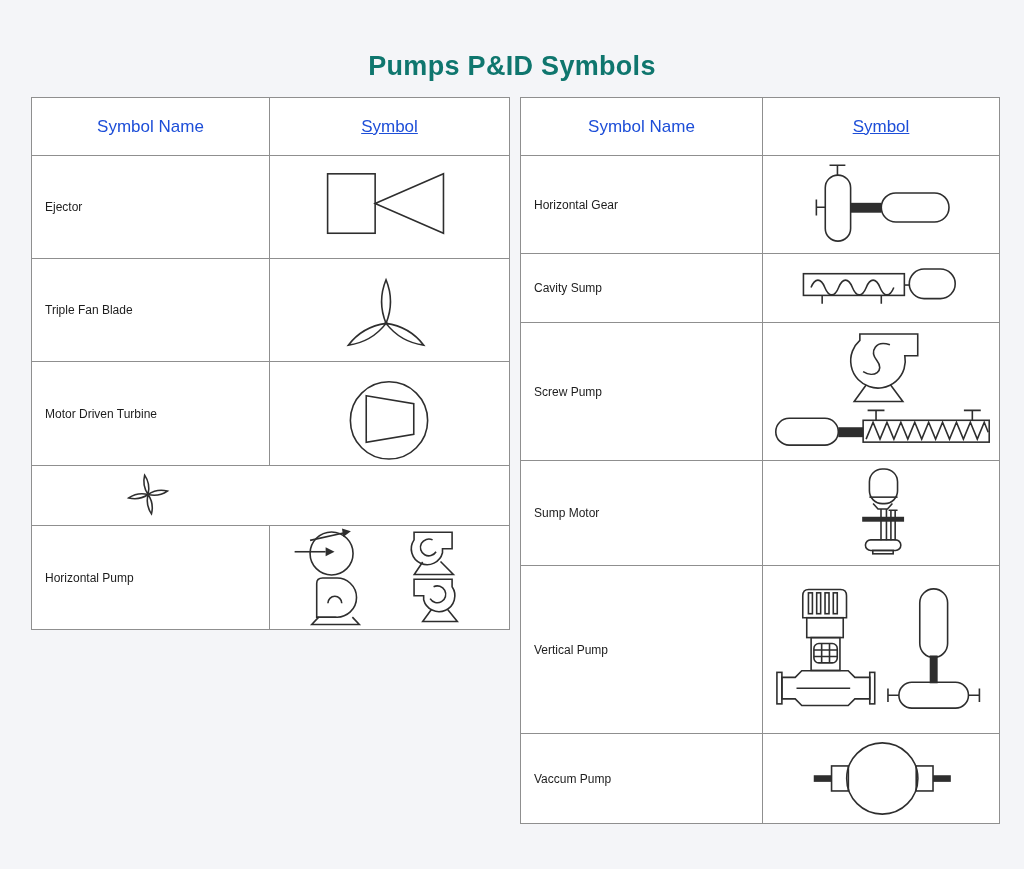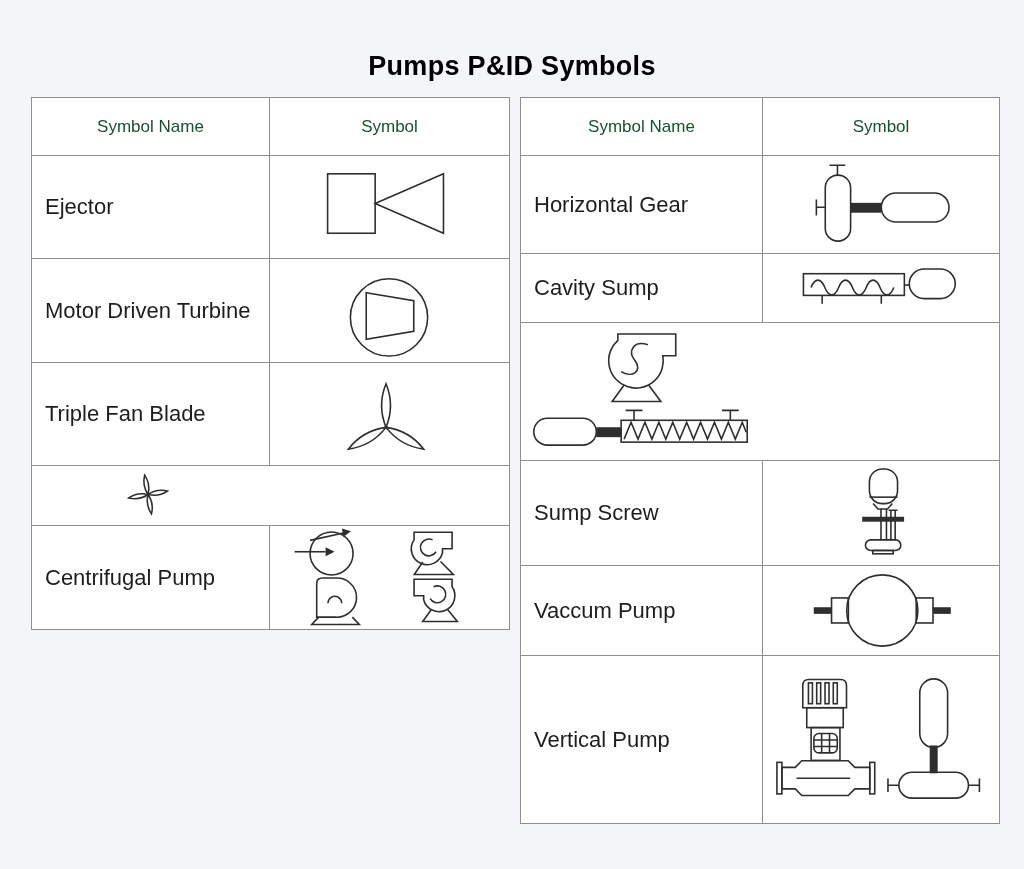--- a/index.html
+++ b/index.html
@@ -12,45 +12,45 @@
   html,body{margin:0;padding:0;}
   .page{
     position:relative;width:1024px;height:869px;
     background:var(--background);
     font-family:"Liberation Sans",sans-serif;
     overflow:hidden;
   }
   .title{
     position:absolute;top:51px;left:0;right:0;
     text-align:center;font-size:27px;font-weight:800;
-    color:#000000;letter-spacing:.3px;margin:0;
+    color:#0f766e;letter-spacing:.3px;margin:0;
   }
   .ptable{
     position:absolute;top:97px;background:var(--table_bg);
     border:1px solid var(--border);
   }
   .ptable.left{left:31px;width:477px;}
   .ptable.right{left:520px;width:478px;}
   .trow{display:flex;border-bottom:1px solid var(--border);}
   .trow:last-child{border-bottom:none;}
   .cell{box-sizing:border-box;}
   .cell.name{
     display:flex;align-items:center;padding-left:13px;
-    font-size:22px;color:var(--text);
+    font-size:12px;color:var(--text);
     border-right:1px solid var(--border);
   }
   .left .cell.name{width:238px;}
   .left .cell.sym{width:239px;}
   .right .cell.name{width:242px;}
   .right .cell.sym{width:236px;}
   .cell.head-cell{
     justify-content:center;padding-left:0;text-align:center;
-    font-size:17px;color:#14532d;
-  }
-  .cell.sym{display:flex;align-items:center;justify-content:center;}
+    font-size:17px;color:#1d4ed8;
+  }
+  .cell.sym{display:flex;align-items:center;justify-content:center;text-decoration:underline;}
   .cell.sym svg{display:block;width:100%;height:100%;}
   .sym svg *{stroke:var(--ink);stroke-width:1.6;fill:none;stroke-linejoin:miter;stroke-linecap:butt;}
   .sym svg .blk{fill:var(--ink);stroke:none;}
 </style>
 </head>
 <body>
 
 <div class="page">
   <h1 class="title">Pumps P&amp;ID Symbols</h1>
 
@@ -64,58 +64,58 @@
       <div class="cell name">Ejector</div>
       <div class="cell sym">
         <svg viewBox="0 0 239 103" preserveAspectRatio="xMidYMid meet">
           <rect x="57" y="18" width="48" height="60"></rect>
           <path d="M105,48 L174,18 L174,78 Z"></path>
         </svg>
       </div>
     </div>
 
 
-    <div class="trow" style="height:103px">
-      <div class="cell name">Motor Driven Turbine</div>
-      <div class="cell sym">
-        <svg viewBox="0 0 239 104" preserveAspectRatio="xMidYMid meet">
-          <circle cx="119" cy="59" r="39"></circle>
-          <polygon points="96,34 144,42 144,73 96,81"></polygon>
-        </svg>
-      </div>
-    </div>
-
     <div class="trow" style="height:102px">
       <div class="cell name">Triple Fan Blade</div>
       <div class="cell sym">
         <svg viewBox="0 0 239 103" preserveAspectRatio="xMidYMid meet">
           <g transform="translate(116,65)">
             <path d="M0,0 Q-9,-22 0,-44 Q9,-22 0,0 Z"></path>
             <path transform="rotate(120)" d="M0,0 Q-9,-22 0,-44 Q9,-22 0,0 Z"></path>
             <path transform="rotate(240)" d="M0,0 Q-9,-22 0,-44 Q9,-22 0,0 Z"></path>
           </g>
+        </svg>
+      </div>
+    </div>
+
+    <div class="trow" style="height:103px">
+      <div class="cell name">Motor Driven Turbine</div>
+      <div class="cell sym">
+        <svg viewBox="0 0 239 104" preserveAspectRatio="xMidYMid meet">
+          <circle cx="119" cy="59" r="39"></circle>
+          <polygon points="96,34 144,42 144,73 96,81"></polygon>
         </svg>
       </div>
     </div>
 
     <div class="trow" style="height:59px">
       <div class="cell sym">
         <svg viewBox="0 0 239 60" preserveAspectRatio="xMidYMid meet">
           <g transform="translate(116,29) rotate(-10)">
             <path d="M0,0 Q-4.5,-10 0,-20 Q4.5,-10 0,0 Z"></path>
             <path transform="rotate(90)" d="M0,0 Q-4.5,-10 0,-20 Q4.5,-10 0,0 Z"></path>
             <path transform="rotate(180)" d="M0,0 Q-4.5,-10 0,-20 Q4.5,-10 0,0 Z"></path>
             <path transform="rotate(270)" d="M0,0 Q-4.5,-10 0,-20 Q4.5,-10 0,0 Z"></path>
           </g>
         </svg>
       </div>
     </div>
 
     <div class="trow" style="height:103px">
-      <div class="cell name">Centrifugal Pump</div>
+      <div class="cell name">Horizontal Pump</div>
       <div class="cell sym">
         <svg viewBox="0 0 239 104" preserveAspectRatio="xMidYMid meet">
 
           <circle cx="61" cy="27.7" r="21.7"></circle>
           <path d="M23.7,26 H55"></path>
           <polygon class="blk" points="55,21.5 64,26 55,30.5"></polygon>
           <path d="M39.3,14.5 L73,7"></path>
           <polygon class="blk" points="71.5,2.5 80.5,5.3 72.8,11.2"></polygon>
 
           <path d="M46,91 V58 Q46,52.5 52,52.5 H65 A19.8,19.8 0 1 1 65,92 L46,92 Z"></path>
@@ -161,60 +161,48 @@
           <rect x="39.3" y="20" width="102.4" height="22"></rect>
           <path d="M47,34 C51,24 57,24 61,34 C65,44 71,44 75,34 C79,24 85,24 89,34 C93,44 99,44 103,34 C107,24 113,24 117,34 C121,44 127,44 131,34"></path>
           <path d="M58.3,42 V50.5 M118.3,42 V50.5"></path>
           <path d="M141.7,31.5 H146.7"></path>
           <rect x="146.7" y="15.3" width="46.6" height="30" rx="15"></rect>
         </svg>
       </div>
     </div>
 
     <div class="trow" style="height:137px">
+      <div class="cell name">Screw Pump</div>
       <div class="cell sym">
         <svg viewBox="0 0 236 138" preserveAspectRatio="xMidYMid meet">
           <path d="M96.7,17.5 V11 H155 V33 H142 A27.5,27.5 0 1 1 96.7,17.5 Z"></path>
           <path d="M127,22 C113,17 106,28 114,38 C122,48 111,56 100,49"></path>
           <path d="M103,62.5 L91,79 H140 L127.5,62.2"></path>
           <rect x="12" y="96" width="63" height="27" rx="13.5"></rect>
           <rect class="blk" x="75" y="105" width="25" height="10"></rect>
           <rect x="100" y="98" width="127" height="22"></rect>
           <path d="M103,117 L110,100 L117,117 L124,100 L131,117 L138,100 L145,117 L152,100 L159,117 L166,100 L173,117 L180,100 L187,117 L194,100 L201,117 L208,100 L215,117 L222,100 L226,110"></path>
           <path d="M113,98 V88 M104.5,88 H121.5"></path>
           <path d="M210,98 V88 M201.5,88 H218.5"></path>
         </svg>
       </div>
     </div>
 
     <div class="trow" style="height:104px">
-      <div class="cell name">Sump Screw</div>
+      <div class="cell name">Sump Motor</div>
       <div class="cell sym">
         <svg viewBox="0 0 236 105" preserveAspectRatio="xMidYMid meet">
           <rect x="106.3" y="8" width="28.4" height="35" rx="13"></rect>
           <path d="M106.3,36.5 H134.7"></path>
           <path d="M110,43 L115,48.5 H124.5 L129.5,43"></path>
           <path d="M118,48.5 V80 M123.5,48.5 V80"></path>
           <path d="M128,49.7 V80 M132.3,49.7 V80 M125.7,49.7 H134.7"></path>
           <rect class="blk" x="99" y="56.3" width="42.3" height="5"></rect>
           <rect x="102.3" y="79.6" width="35.7" height="10.7" rx="5.3"></rect>
           <rect x="109.7" y="90.3" width="20.6" height="3.4"></rect>
-        </svg>
-      </div>
-    </div>
-
-    <div class="trow" style="height:89px">
-      <div class="cell name">Vaccum Pump</div>
-      <div class="cell sym">
-        <svg viewBox="0 0 236 90" preserveAspectRatio="xMidYMid meet">
-          <rect class="blk" x="50" y="41.7" width="18" height="6.7"></rect>
-          <rect class="blk" x="170.6" y="41.7" width="18" height="6.7"></rect>
-          <rect x="68" y="32.3" width="17" height="25.3"></rect>
-          <rect x="153.6" y="32.3" width="17" height="25.3"></rect>
-          <circle cx="119.3" cy="45" r="36"></circle>
         </svg>
       </div>
     </div>
 
     <div class="trow" style="height:167px">
       <div class="cell name">Vertical Pump</div>
       <div class="cell sym">
         <svg viewBox="0 0 236 168" preserveAspectRatio="xMidYMid meet">
 
           <path d="M39.3,52 V30 Q39.3,23.7 45.3,23.7 H77.3 Q83.3,23.7 83.3,30 V52 Z"></path>
@@ -232,14 +220,27 @@
           <path d="M33,123 H87"></path>
 
           <rect x="157" y="23" width="28" height="69" rx="14"></rect>
           <rect class="blk" x="167" y="90" width="8" height="28"></rect>
           <rect x="136" y="117" width="70" height="26" rx="13"></rect>
           <path d="M125,130 H136 M125,123.3 V136.7"></path>
           <path d="M206,130 H217 M217,123.3 V136.7"></path>
         </svg>
       </div>
     </div>
+
+    <div class="trow" style="height:89px">
+      <div class="cell name">Vaccum Pump</div>
+      <div class="cell sym">
+        <svg viewBox="0 0 236 90" preserveAspectRatio="xMidYMid meet">
+          <rect class="blk" x="50" y="41.7" width="18" height="6.7"></rect>
+          <rect class="blk" x="170.6" y="41.7" width="18" height="6.7"></rect>
+          <rect x="68" y="32.3" width="17" height="25.3"></rect>
+          <rect x="153.6" y="32.3" width="17" height="25.3"></rect>
+          <circle cx="119.3" cy="45" r="36"></circle>
+        </svg>
+      </div>
+    </div>
   </div>
 </div>
 
 </body></html>

